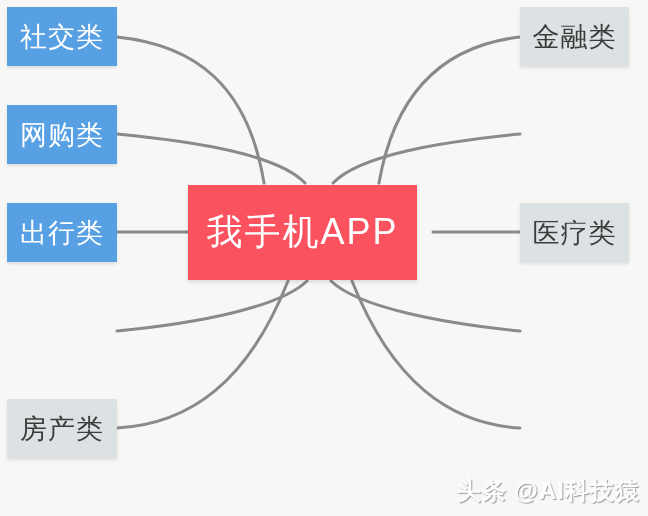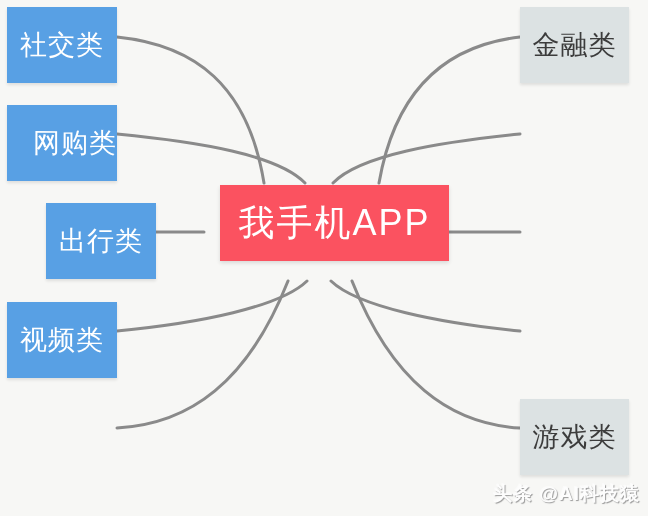--- a/index.html
+++ b/index.html
@@ -47,45 +47,45 @@
   .node.blue {
     background: var(--blue);
     color: var(--white-text);
   }
   .node.gray {
     background: var(--gray-node);
     color: var(--dark-text);
   }
   .node.side {
     width: 110px;
-    height: 76px;
+    height: 59px;
   }
   .node.left  { left: 7px; }
   .node.right { left: 520px; width: 109px; }
   .row0 { top: 7px; }
-  .row1 { top: 105px; justify-content: flex-end; }
-  .row2 { top: 203px; margin-left: 39px; }
+  .row1 { top: 105px; }
+  .row2 { top: 203px; }
   .row3 { top: 302px; }
   .row4 { top: 399px; }
   .node.center {
-    left: 220px;
+    left: 188px;
     top: 185px;
     width: 229px;
-    height: 76px;
+    height: 95px;
     background: var(--red);
     color: var(--white-text);
     font-size: 36px;
     letter-spacing: 2px;
     box-shadow: 0 2px 4px rgba(0,0,0,0.12);
   }
   .watermark {
     position: absolute;
     right: 8px;
     bottom: 9px;
-    font-size: 19px;
+    font-size: 24px;
     font-weight: bold;
     letter-spacing: 1px;
     color: #fdfdfd;
     text-shadow: 1px 1px 1px #9a9a9a, -1px -1px 1px rgba(255,255,255,0.6);
   }
 </style>
 </head>
 <body>
 
 <div class="canvas">
@@ -107,30 +107,30 @@
 
   <div class="node side left blue row0">
     <span>社交类</span>
   </div>
   <div class="node side left blue row1">
     <span>网购类</span>
   </div>
   <div class="node side left blue row2">
     <span>出行类</span>
   </div>
-  <div class="node side left blue row3">
-    <span>视频类</span>
+  <div class="node side left gray row4">
+    <span>房产类</span>
   </div>
 
   <div class="node center">
     <span>我手机APP</span>
   </div>
 
   <div class="node side right gray row0">
     <span>金融类</span>
   </div>
-  <div class="node side right gray row4">
-    <span>游戏类</span>
+  <div class="node side right gray row2">
+    <span>医疗类</span>
   </div>
 
   <div class="watermark">头条 @AI科技猿</div>
 
 </div>
 
 </body></html>

